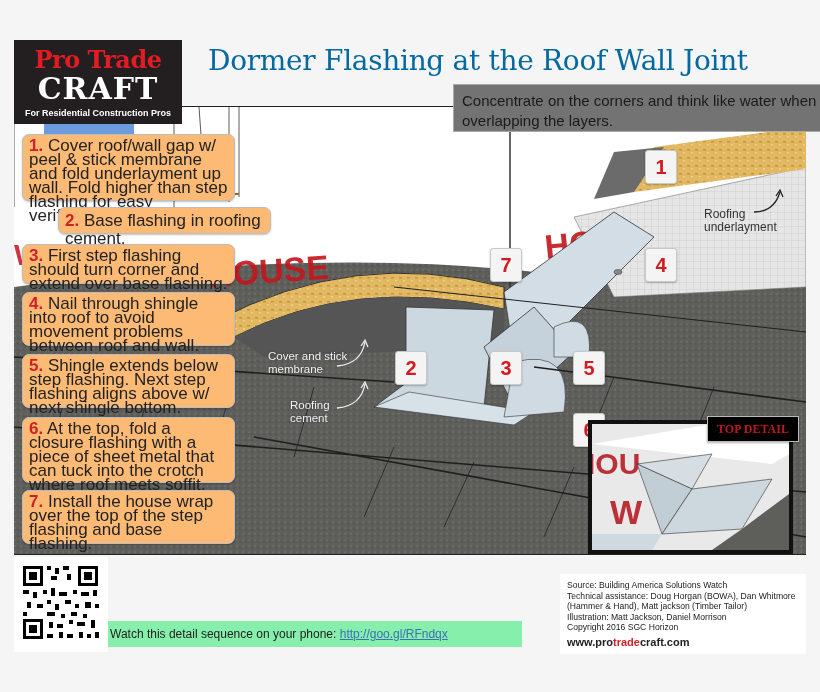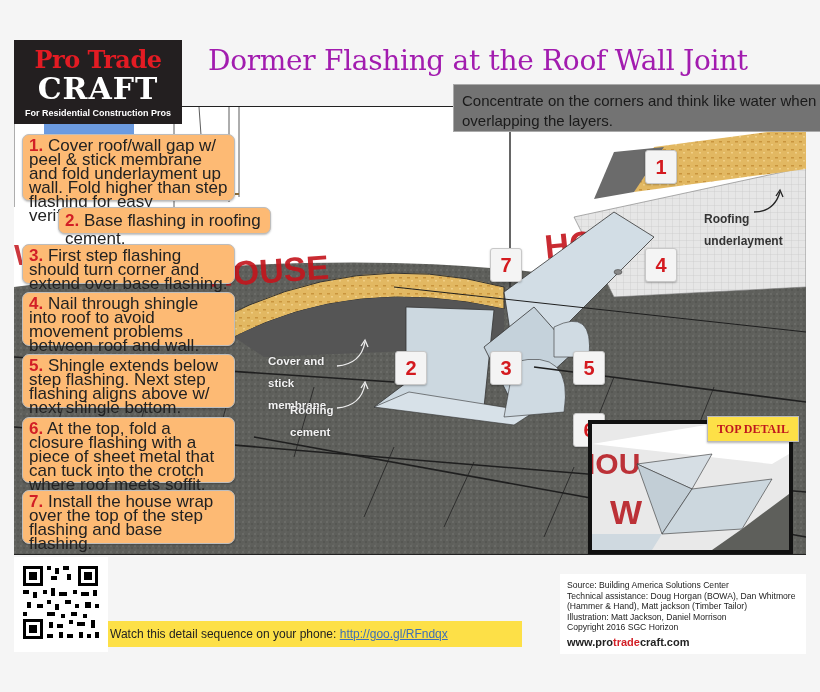--- a/index.html
+++ b/index.html
@@ -5,41 +5,41 @@
   html, body { margin:0; padding:0; }
   body { width:820px; height:692px; background:#f5f5f5; position:relative; overflow:hidden; font-family:"Liberation Sans", sans-serif; }
   .abs { position:absolute; }
 
   
   .logo { left:14px; top:40px; width:168px; height:84px; background:#231f20; text-align:center; }
   .logo .l1 { position:absolute; left:0; right:0; top:5px; font-family:"DejaVu Serif", serif; font-weight:bold; font-size:24px; color:#e31b23; letter-spacing:-0.5px; }
   .logo .l2 { position:absolute; left:0; right:0; top:31px; font-family:"DejaVu Serif", serif; font-weight:bold; font-size:30px; color:#ffffff; letter-spacing:1px; }
   .logo .l3 { position:absolute; left:0; right:0; top:68px; font-family:"Liberation Sans", sans-serif; font-weight:bold; font-size:9px; color:#ffffff; }
 
-  .title { left:208px; top:44px; font-family:"DejaVu Serif", serif; font-size:28px; color:#a21caf; letter-spacing:-0.3px; white-space:nowrap; }
+  .title { left:208px; top:44px; font-family:"DejaVu Serif", serif; font-size:28px; color:#0369a1; letter-spacing:-0.3px; white-space:nowrap; }
 
   
   .illus { left:14px; top:106px; width:792px; height:447px; background:#ffffff; overflow:hidden; border-top:1px solid #222; border-bottom:1px solid #222; }
 
   .tip { left:453px; top:84px; width:404px; height:48px; background:#737373; border:1px solid #aaa; font-size:15px; color:#1a1a1a; padding:6px 8px; box-sizing:border-box; line-height:20px; }
 
   
   .step { left:22px; width:213px; background:#fdba74; border:1px solid #bdbdbd; border-radius:7px; box-shadow:0 1px 2px rgba(0,0,0,.25); font-size:17px; line-height:14px; color:#222; padding:4px 6px; box-sizing:border-box; }
   .step .num { color:#d21f26; font-weight:bold; }
 
   .badge { width:30px; height:32px; background:#f4f4f4; border:1px solid #c8c8c8; border-radius:3px; box-shadow:0 1px 2px rgba(0,0,0,.25); color:#d41a1f; font-weight:bold; font-size:20px; text-align:center; line-height:32px; }
 
-  .callout { color:#f2f2f2; font-size:11.5px; line-height:22px; text-shadow:0 0 2px #333;font-weight:bold; }
+  .callout { color:#f2f2f2; font-size:11.5px; line-height:13px; text-shadow:0 0 2px #333; }
   .callout.dark { color:#333; text-shadow:none; font-size:12px; }
 
   .detail { left:588px; top:420px; width:205px; height:134px; border:4px solid #111; background:#737373; overflow:hidden; box-sizing:border-box; }
-  .detail-label { left:707px; top:416px; width:90px; height:24px; background:#fde047; border:1px solid #bbb; box-shadow:0 1px 2px rgba(0,0,0,.3); color:#c0171d; font-family:"Liberation Serif", serif; font-weight:bold; font-size:12px; text-align:center; line-height:24px; }
+  .detail-label { left:707px; top:416px; width:90px; height:24px; background:#000000; border:1px solid #bbb; box-shadow:0 1px 2px rgba(0,0,0,.3); color:#c0171d; font-family:"Liberation Serif", serif; font-weight:bold; font-size:12px; text-align:center; line-height:24px; }
 
   .qr { left:14px; top:557px; width:94px; height:95px; background:#fff; }
-  .watch { left:108px; top:621px; width:412px; height:26px; background:#fde047; font-size:12px; color:#222; line-height:26px; padding-left:2px; }
+  .watch { left:108px; top:621px; width:412px; height:26px; background:#86efac; font-size:12px; color:#222; line-height:26px; padding-left:2px; }
   .watch a { color:#3f6fb5; text-decoration:underline; }
 
   .credits { left:560px; top:574px; width:246px; height:80px; background:#fff; font-size:8.6px; line-height:10.5px; color:#222; padding:6px 7px; box-sizing:border-box; }
   .credits .site { font-weight:bold; font-size:11px; margin-top:4px; }
   .credits .site .red { color:#d21f26; }
 </style>
 </head>
 <body>
 
 <div class="abs illus">
@@ -220,18 +220,18 @@
         <rect x="81" y="75" width="4" height="6"></rect>
     </g>
   </svg>
 </div>
 
 <div class="abs watch">
   <span>Watch this detail sequence on your phone: </span><a>http://goo.gl/RFndqx</a>
 </div>
 
 <div class="abs credits">
-  <div>Source: Building America Solutions Center</div>
+  <div>Source: Building America Solutions Watch</div>
   <div>Technical assistance: Doug Horgan (BOWA), Dan Whitmore (Hammer &amp; Hand), Matt jackson (Timber Tailor)</div>
   <div>Illustration: Matt Jackson, Daniel Morrison</div>
   <div>Copyright 2016 SGC Horizon</div>
   <div class="site"><span>www.pro</span><span class="red">trade</span><span>craft.com</span></div>
 </div>
 
 </body></html>

